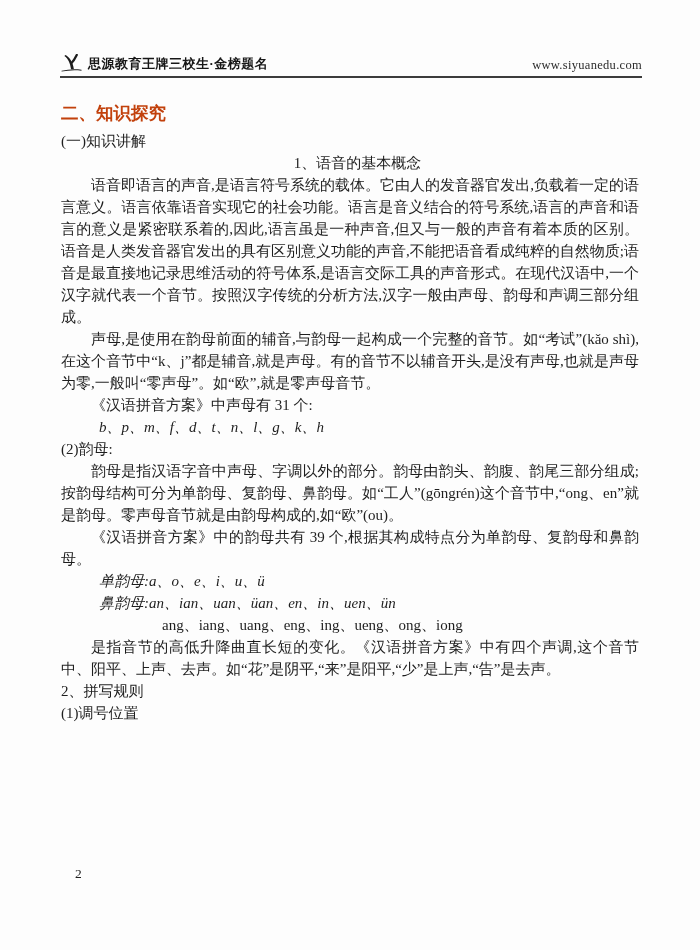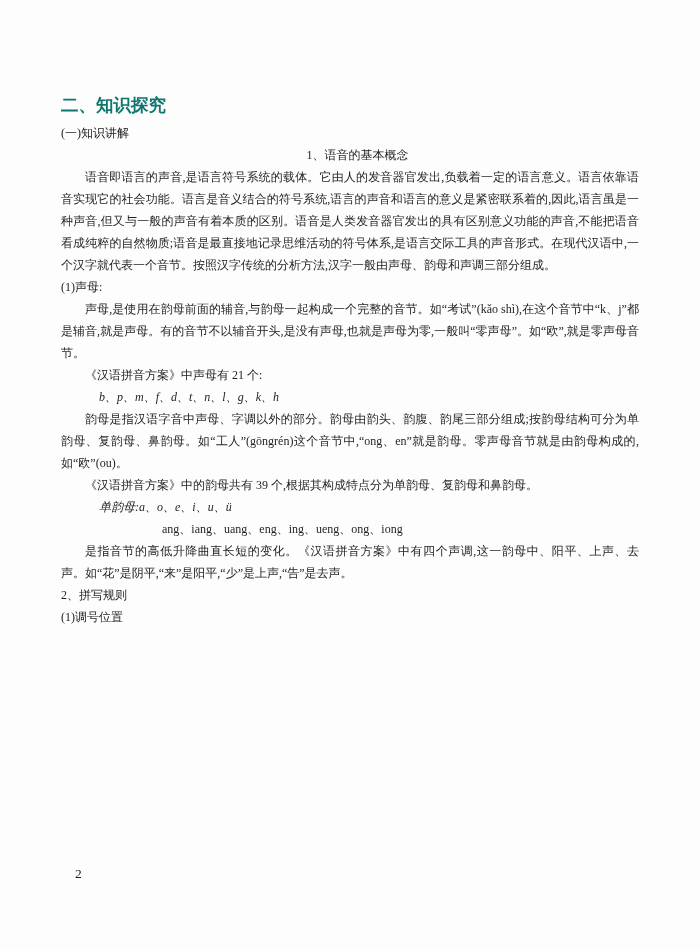--- a/index.html
+++ b/index.html
@@ -41,30 +41,30 @@
     letter-spacing: 0.3px;
   }
   
   .content {
     position: absolute;
     left: 61px;
     right: 61px;
     top: 84px;
   }
   .sec-title {
-    margin: 8px 0 4px 0;
+    margin: 16px 0 4px 0;
     font-family: Liberation Sans, sans-serif;
     font-weight: bold;
     font-size: 17.5px;
     line-height: 26px;
-    color: #0f766e;
+    color: #c2410c;
   }
   .content p {
     margin: 0;
-    font-size: 12px;
+    font-size: 15px;
     line-height: 22px;
     color: #1e1e1e;
   }
   .sub { text-align: left; }
   .sub.ind1 { padding-left: 15px; text-align: center; }
   .para { text-indent: 2em; text-align: justify; }
   .list { padding-left: 38px; font-style: italic; }
   .list-cont { padding-left: 101px; }
   
   .page-number {
@@ -73,35 +73,49 @@
     top: 866px;
     font-size: 13.5px;
     color: #1e1e1e;
   }
 </style>
 </head>
 <body>
 
 <div class="page">
 
+  <header class="doc-header">
+    <div class="brand">
+      <span class="logo-icon">
+        <svg viewBox="0 0 24 20" width="24" height="19" xmlns="http://www.w3.org/2000/svg">
+          <path d="M4 2 C8 5 10 9 11 16 L14 16 C13 8 9 3 5 1 Z" fill="#1c1c1c"></path>
+          <path d="M17 1 C15 5 13 8 11.5 9.5" stroke="#1c1c1c" stroke-width="2.4" fill="none" stroke-linecap="round"></path>
+          <path d="M1 18.5 C8 17 15 16.5 22 17.5 L22 16.5 C15 15.5 8 16 1 17.5 Z" fill="#1c1c1c"></path>
+        </svg>
+      </span>
+      <span class="brand-text">思源教育王牌三校生·金榜题名</span>
+    </div>
+    <span class="website">www.siyuanedu.com</span>
+  </header>
 
   <main class="content">
     <h1 class="sec-title">二、知识探究</h1>
 
     <p class="sub">(一)知识讲解</p>
     <p class="sub ind1">1、语音的基本概念</p>
     <p class="para">语音即语言的声音,是语言符号系统的载体。它由人的发音器官发出,负载着一定的语言意义。语言依靠语音实现它的社会功能。语言是音义结合的符号系统,语言的声音和语言的意义是紧密联系着的,因此,语言虽是一种声音,但又与一般的声音有着本质的区别。语音是人类发音器官发出的具有区别意义功能的声音,不能把语音看成纯粹的自然物质;语音是最直接地记录思维活动的符号体系,是语言交际工具的声音形式。在现代汉语中,一个汉字就代表一个音节。按照汉字传统的分析方法,汉字一般由声母、韵母和声调三部分组成。</p>
-    <p class="sub">(1)声母:</p>
     <p class="para">声母,是使用在韵母前面的辅音,与韵母一起构成一个完整的音节。如“考试”(kǎo shì),在这个音节中“k、j”都是辅音,就是声母。有的音节不以辅音开头,是没有声母,也就是声母为零,一般叫“零声母”。如“欧”,就是零声母音节。</p>
-    <p class="para">《汉语拼音方案》中声母有 21 个:</p>
+    <p class="para">《汉语拼音方案》中声母有 31 个:</p>
     <p class="list">b、p、m、f、d、t、n、l、g、k、h</p>
+    <p class="sub">(2)韵母:</p>
     <p class="para">韵母是指汉语字音中声母、字调以外的部分。韵母由韵头、韵腹、韵尾三部分组成;按韵母结构可分为单韵母、复韵母、鼻韵母。如“工人”(gōngrén)这个音节中,“ong、en”就是韵母。零声母音节就是由韵母构成的,如“欧”(ou)。</p>
     <p class="para">《汉语拼音方案》中的韵母共有 39 个,根据其构成特点分为单韵母、复韵母和鼻韵母。</p>
     <p class="list">单韵母:a、o、e、i、u、ü</p>
+    <p class="list">鼻韵母:an、ian、uan、üan、en、in、uen、ün</p>
     <p class="list-cont">ang、iang、uang、eng、ing、ueng、ong、iong</p>
-    <p class="para">是指音节的高低升降曲直长短的变化。《汉语拼音方案》中有四个声调,这一韵母中、阳平、上声、去声。如“花”是阴平,“来”是阳平,“少”是上声,“告”是去声。</p>
+    <p class="para">是指音节的高低升降曲直长短的变化。《汉语拼音方案》中有四个声调,这个音节中、阳平、上声、去声。如“花”是阴平,“来”是阳平,“少”是上声,“告”是去声。</p>
     <p class="sub">2、拼写规则</p>
     <p class="sub">(1)调号位置</p>
   </main>
 
   <div class="page-number">2</div>
 
 </div>
 
 </body></html>

